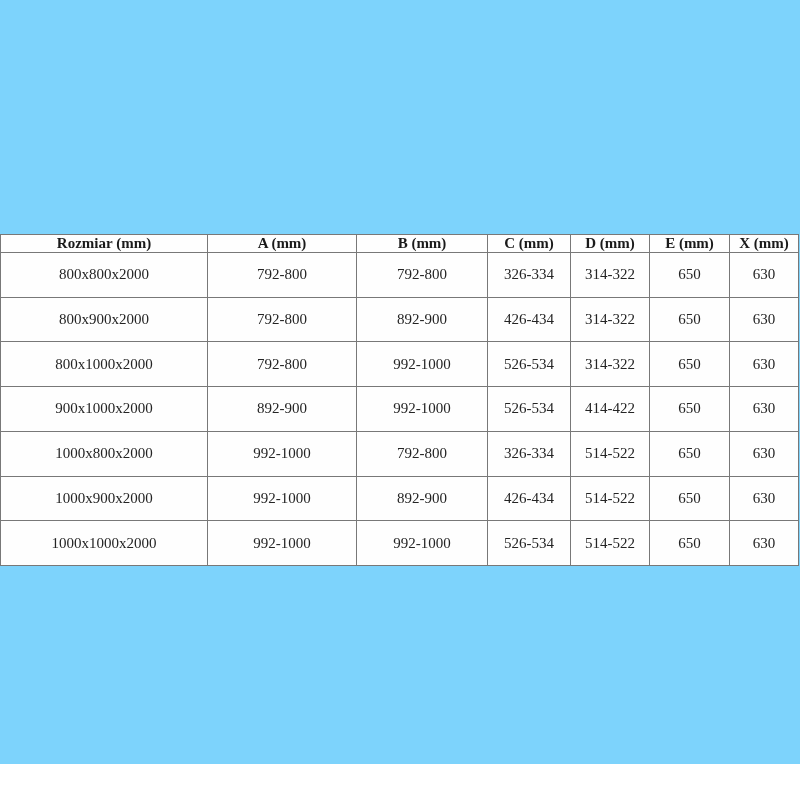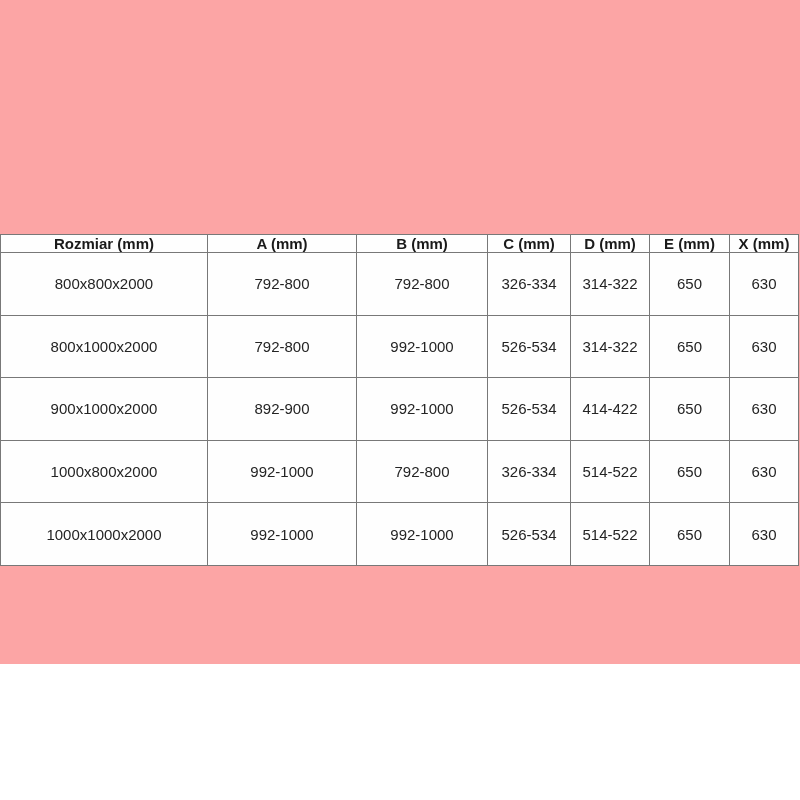--- a/index.html
+++ b/index.html
@@ -7,23 +7,24 @@
     margin: 0;
     padding: 0;
     width: 800px;
     height: 800px;
     background: #ffffff;
     font-family: "Liberation Sans", "DejaVu Sans", sans-serif;
   }
   .page {
     position: relative;
     width: 800px;
-    height: 664px;
-    background: #fca5a5;
+    height: 764px;
+    background: #7dd3fc;
     overflow: hidden;
+    font-family: Liberation Serif, serif;
   }
   table.spec-table {
     position: absolute;
     top: 234px;
     left: 0px;
     width: 798px;
     height: 332px;
     border-collapse: collapse;
     table-layout: fixed;
   }
@@ -77,20 +78,29 @@
         <tr>
           <td>800x800x2000</td>
           <td>792-800</td>
           <td>792-800</td>
           <td>326-334</td>
           <td>314-322</td>
           <td>650</td>
           <td>630</td>
         </tr>
         <tr>
+          <td>800x900x2000</td>
+          <td>792-800</td>
+          <td>892-900</td>
+          <td>426-434</td>
+          <td>314-322</td>
+          <td>650</td>
+          <td>630</td>
+        </tr>
+        <tr>
           <td>800x1000x2000</td>
           <td>792-800</td>
           <td>992-1000</td>
           <td>526-534</td>
           <td>314-322</td>
           <td>650</td>
           <td>630</td>
         </tr>
         <tr>
           <td>900x1000x2000</td>
@@ -104,20 +114,29 @@
         <tr>
           <td>1000x800x2000</td>
           <td>992-1000</td>
           <td>792-800</td>
           <td>326-334</td>
           <td>514-522</td>
           <td>650</td>
           <td>630</td>
         </tr>
         <tr>
+          <td>1000x900x2000</td>
+          <td>992-1000</td>
+          <td>892-900</td>
+          <td>426-434</td>
+          <td>514-522</td>
+          <td>650</td>
+          <td>630</td>
+        </tr>
+        <tr>
           <td>1000x1000x2000</td>
           <td>992-1000</td>
           <td>992-1000</td>
           <td>526-534</td>
           <td>514-522</td>
           <td>650</td>
           <td>630</td>
         </tr>
       </tbody>
   </table>

